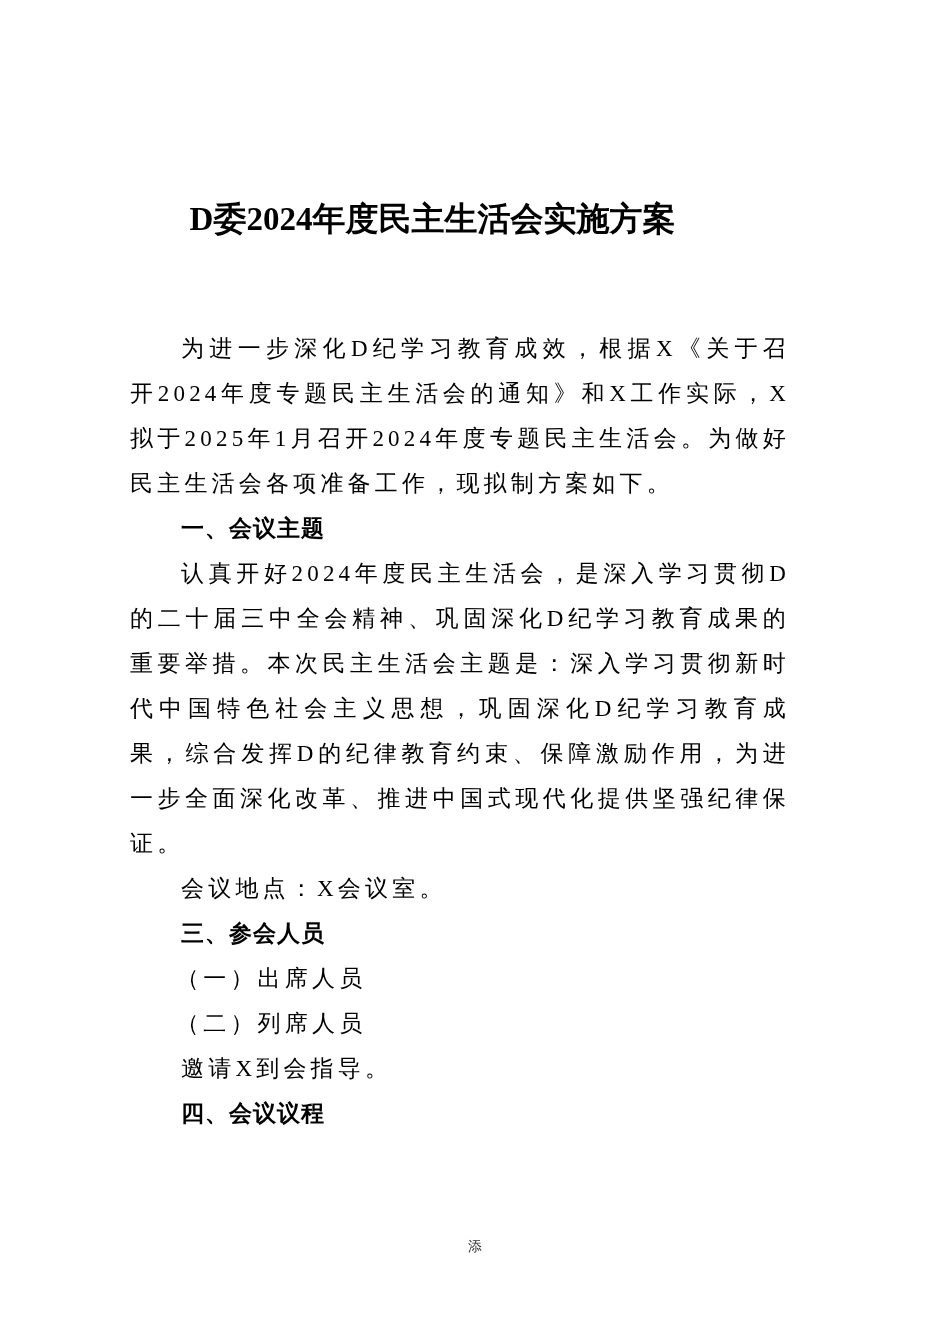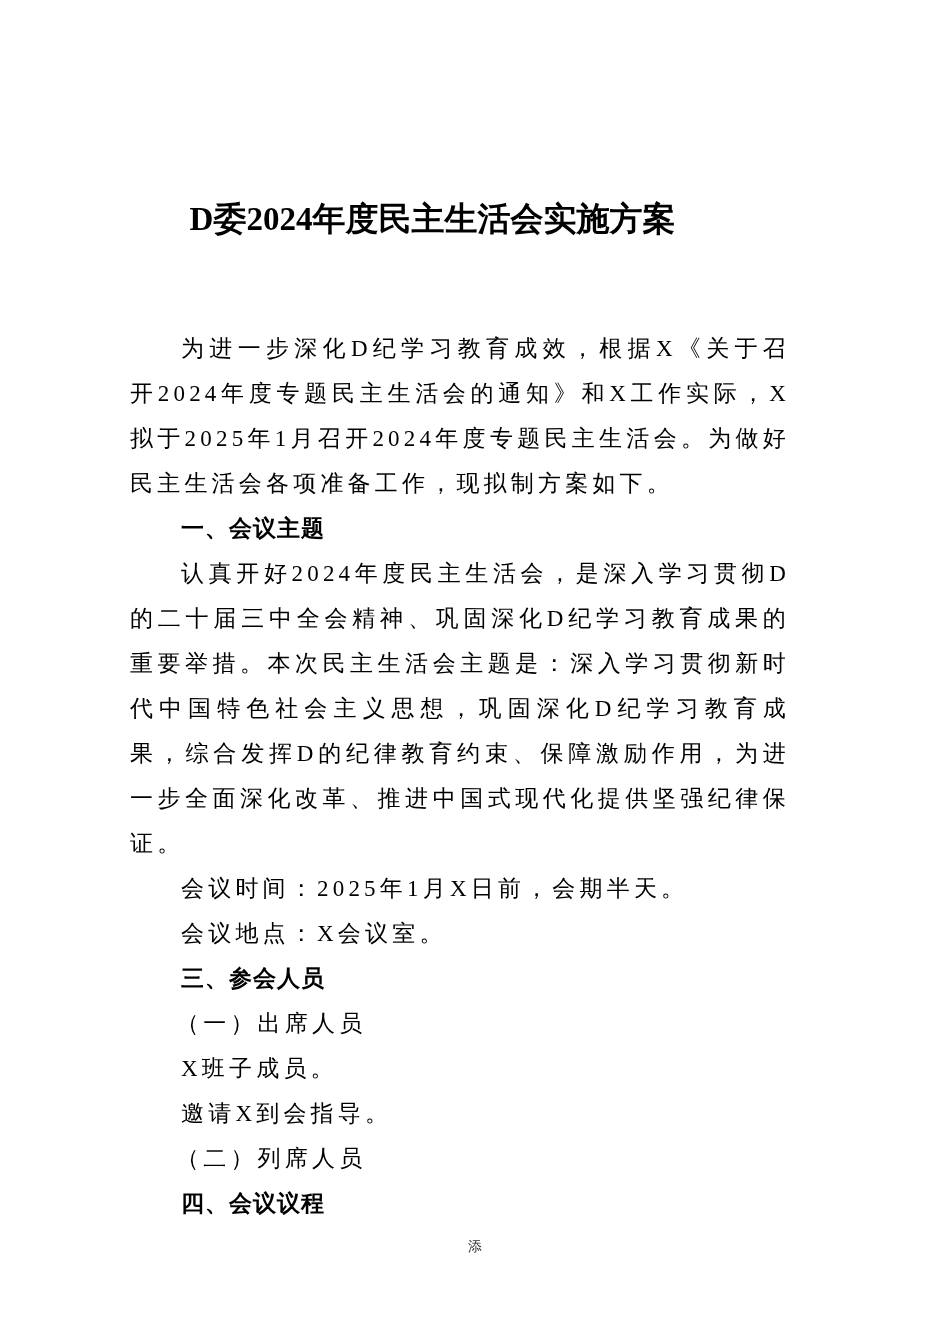--- a/index.html
+++ b/index.html
@@ -73,26 +73,24 @@
 <div class="page">
 
   <div class="title">D委2024年度民主生活会实施方案</div>
 
   <div class="body-text" style="top: 326px;">
     <p class="para">为进一步深化D纪学习教育成效，根据X《关于召开2024年度专题民主生活会的通知》和X工作实际，X拟于2025年1月召开2024年度专题民主生活会。为做好民主生活会各项准备工作，现拟制方案如下。</p>
 
     <p class="line heading">一、会议主题</p>
     <p class="para">认真开好2024年度民主生活会，是深入学习贯彻D的二十届三中全会精神、巩固深化D纪学习教育成果的重要举措。本次民主生活会主题是：深入学习贯彻新时代中国特色社会主义思想，巩固深化D纪学习教育成果，综合发挥D的纪律教育约束、保障激励作用，为进一步全面深化改革、推进中国式现代化提供坚强纪律保证。</p>
 
-    <p class="line">会议时间：2025年1月X日前，会期半天。</p>
     <p class="line">会议地点：X会议室。</p>
 
     <p class="line heading">三、参会人员</p>
     <p class="line sub">（一）出席人员</p>
-    <p class="line">X班子成员。</p>
+    <p class="line sub">（二）列席人员</p>
     <p class="line">邀请X到会指导。</p>
-    <p class="line sub">（二）列席人员</p>
 
     <p class="line heading">四、会议议程</p>
   </div>
 
   <div class="footer">添</div>
 </div>
 
 </body></html>

